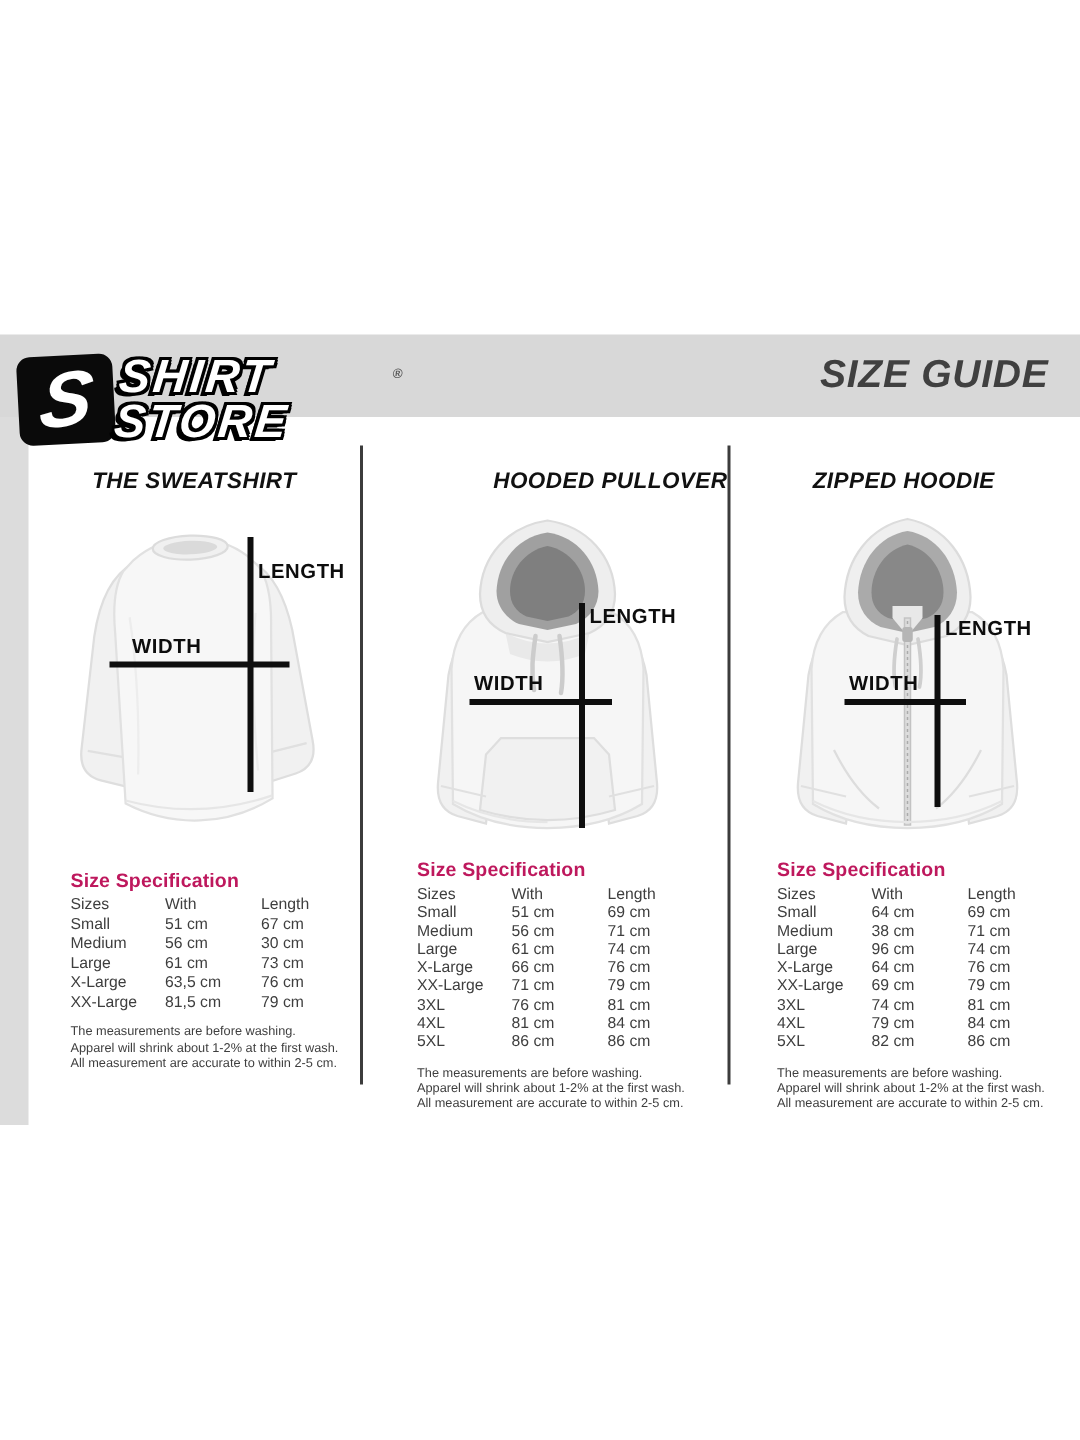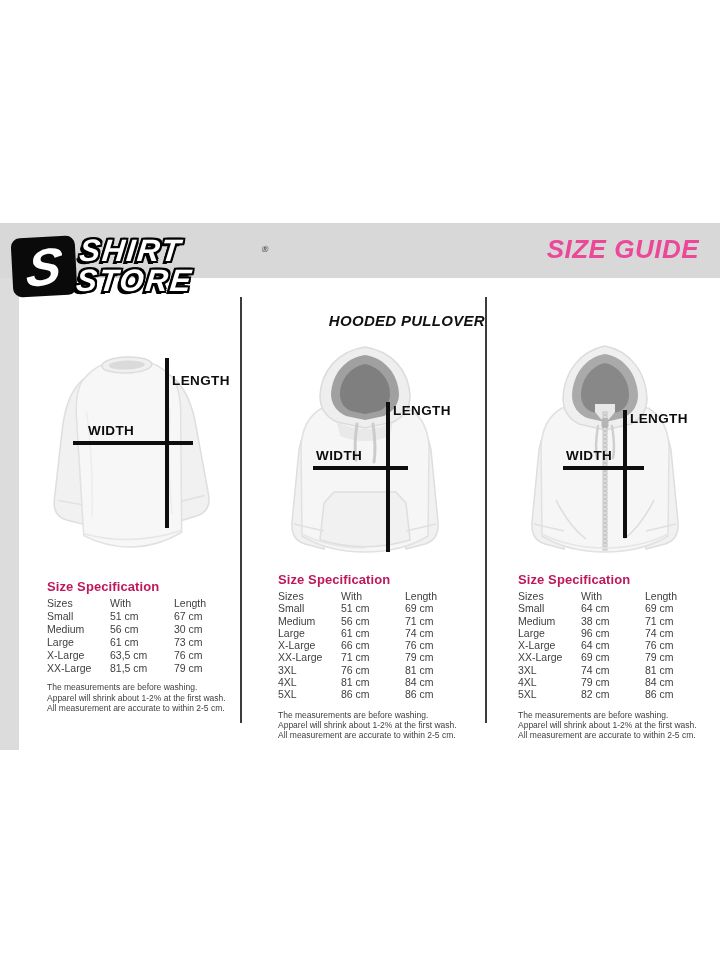--- a/index.html
+++ b/index.html
@@ -33,21 +33,21 @@
       -2px 0 0 #000, 2px 0 0 #000, 0 -2px 0 #000, 0 2px 0 #000,
       -3px 3px 0 #000;
     white-space:nowrap;
   }
   .logo-reg {
     position:absolute; left:182px; top:-2px; font-size:9px; color:#5a5a5a;
     font-style:normal; text-shadow:none; font-weight:bold;
   }
   .size-guide {
     position:absolute; right:21px; top:234px; font-size:26px; font-weight:bold;
-    font-style:italic; color:#ec4899; letter-spacing:0.5px;
+    font-style:italic; color:#404040; letter-spacing:0.5px;
   }
 
   
   .divider { position:absolute; top:297px; width:2px; height:426px; background:#3c3c3c; }
   .divider.d1 { left:240px; }
   .divider.d2 { left:485px; }
   .col-title {
     position:absolute; top:312px; font-size:15px; font-weight:bold; font-style:italic;
     color:#111111; text-align:center; letter-spacing:0.3px;
   }
@@ -96,21 +96,23 @@
       <div>STORE</div>
       <span class="logo-reg">®</span>
     </div>
   </div>
 
   <div class="size-guide">SIZE GUIDE</div>
 
   <div class="divider d1"></div>
   <div class="divider d2"></div>
 
+  <div class="col-title c1">THE SWEATSHIRT</div>
   <div class="col-title c2">HOODED PULLOVER</div>
+  <div class="col-title c3">ZIPPED HOODIE</div>
 
   <svg class="garment g1" width="196" height="212" viewBox="0 0 196 212">
     <g transform="rotate(-2 98 106)">
       <path d="M60,24 C44,32 36,50 32,72 L21,146 C19,158 23,165 33,168 L58,175 L66,118 L64,40 Z" fill="#f1f1f1" stroke="#dedede" stroke-width="1.5"></path>
       <path d="M136,24 C152,32 160,50 164,72 L175,146 C177,158 173,165 163,168 L138,175 L130,118 L132,40 Z" fill="#f1f1f1" stroke="#dedede" stroke-width="1.5"></path>
       <path d="M25,148 L58,155" stroke="#e0e0e0" stroke-width="1.5" fill="none"></path>
       <path d="M171,148 L138,155" stroke="#e0e0e0" stroke-width="1.5" fill="none"></path>
       <path d="M60,22 C72,12 86,9 98,9 C110,9 124,12 136,22 L143,29 C149,38 151,52 150,70 L147,184 C131,193 114,197 98,197 C82,197 65,193 49,184 L46,70 C45,52 47,38 53,29 Z" fill="#f7f7f7" stroke="#e1e1e1" stroke-width="1.5"></path>
       <path d="M49,182 C82,192 114,192 147,182" stroke="#e6e6e6" stroke-width="1.5" fill="none"></path>
       <path d="M56,60 C60,95 60,130 58,165" stroke="#ededed" stroke-width="1.5" fill="none"></path>

